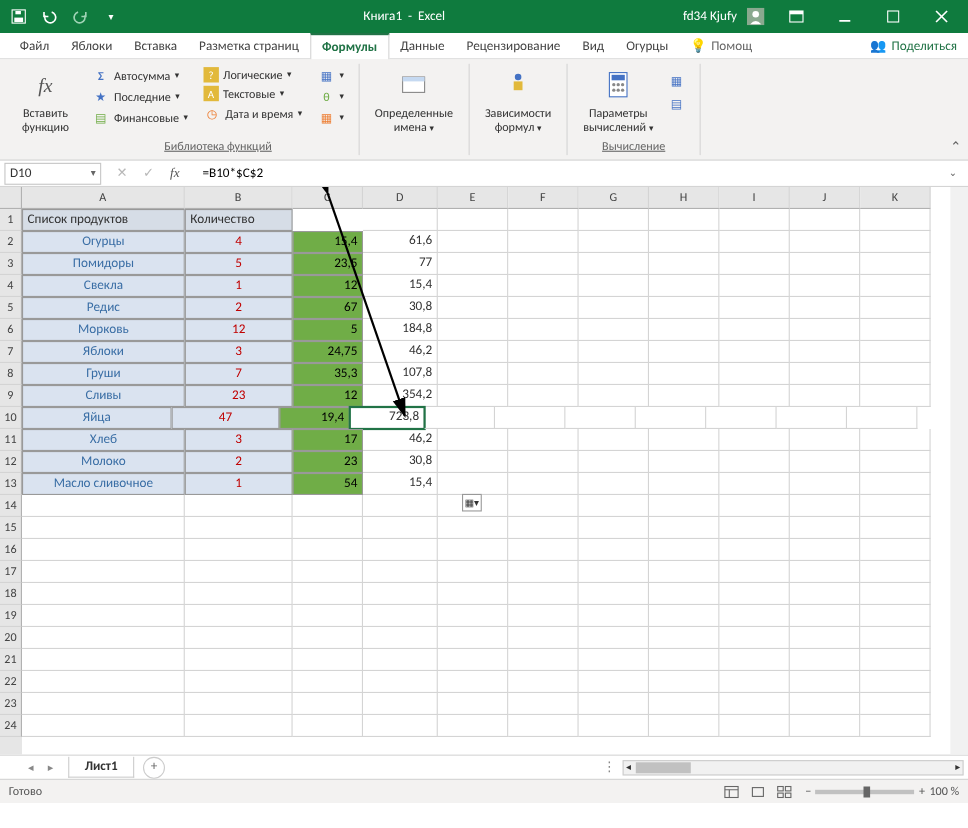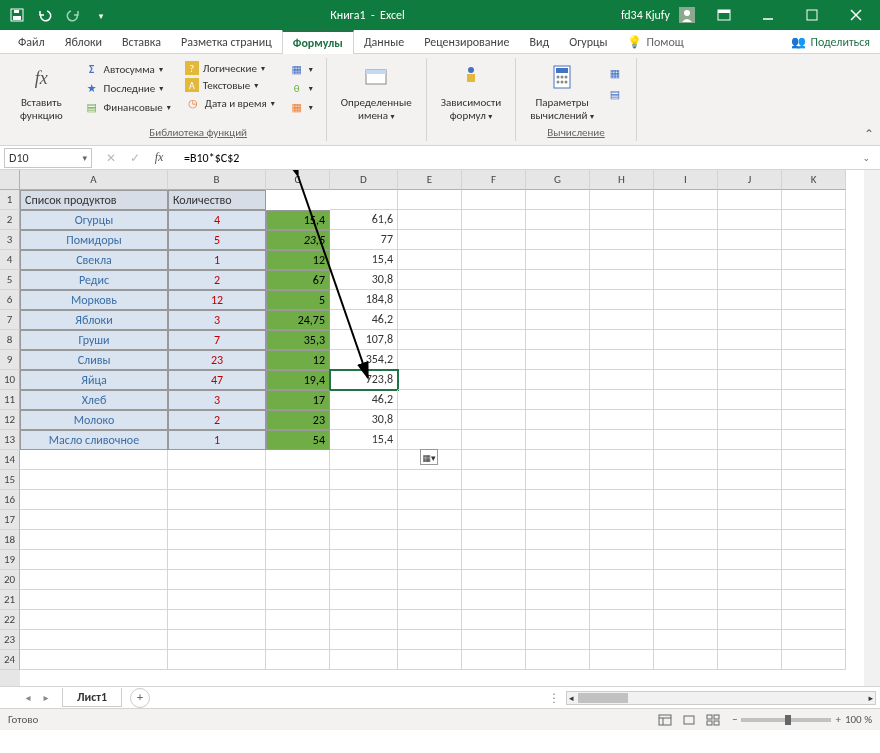--- a/index.html
+++ b/index.html
@@ -353,21 +353,21 @@
           <div class="cell cF" style="width: 64px;"></div>
           <div class="cell cG" style="width: 64px;"></div>
           <div class="cell cH" style="width: 64px;"></div>
           <div class="cell cI" style="width: 64px;"></div>
           <div class="cell cJ" style="width: 64px;"></div>
           <div class="cell cK" style="width: 64px;"></div>
         </div>
         <div class="row">
           <div class="cell cA prod-cell" style="width: 148px;">Помидоры</div>
           <div class="cell cB qty-cell" style="width: 98px;">5</div>
-          <div class="cell cC price-cell" style="width: 64px; font-style: italic;">23,5</div>
+          <div class="cell cC price-cell" style="width: 64px;">23,5</div>
           <div class="cell cD d-cell" style="width: 68px;">77</div>
           <div class="cell cE" style="width: 64px;"></div>
           <div class="cell cF" style="width: 64px;"></div>
           <div class="cell cG" style="width: 64px;"></div>
           <div class="cell cH" style="width: 64px;"></div>
           <div class="cell cI" style="width: 64px;"></div>
           <div class="cell cJ" style="width: 64px;"></div>
           <div class="cell cK" style="width: 64px;"></div>
         </div>
         <div class="row">
@@ -442,21 +442,21 @@
           <div class="cell cD d-cell" style="width: 68px;">354,2</div>
           <div class="cell cE" style="width: 64px;"></div>
           <div class="cell cF" style="width: 64px;"></div>
           <div class="cell cG" style="width: 64px;"></div>
           <div class="cell cH" style="width: 64px;"></div>
           <div class="cell cI" style="width: 64px;"></div>
           <div class="cell cJ" style="width: 64px;"></div>
           <div class="cell cK" style="width: 64px;"></div>
         </div>
         <div class="row">
-          <div class="cell cA prod-cell" style="width: 148px;">Яйца</div>
+          <div class="cell cA prod-cell" style="width: 136px;">Яйца</div>
           <div class="cell cB qty-cell" style="width: 98px;">47</div>
           <div class="cell cC price-cell" style="width: 64px;">19,4</div>
           <div class="cell cD d-cell selected-cell" style="width: 68px;">723,8</div>
           <div class="cell cE" style="width: 64px;"></div>
           <div class="cell cF" style="width: 64px;"></div>
           <div class="cell cG" style="width: 64px;"></div>
           <div class="cell cH" style="width: 64px;"></div>
           <div class="cell cI" style="width: 64px;"></div>
           <div class="cell cJ" style="width: 64px;"></div>
           <div class="cell cK" style="width: 64px;"></div>

